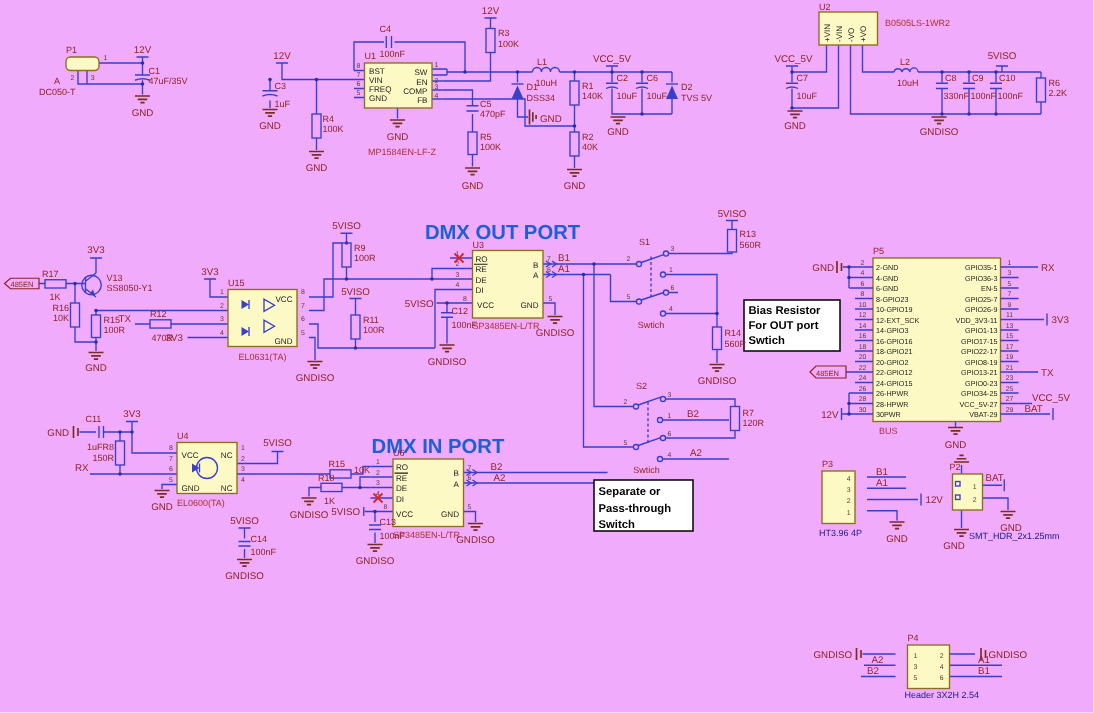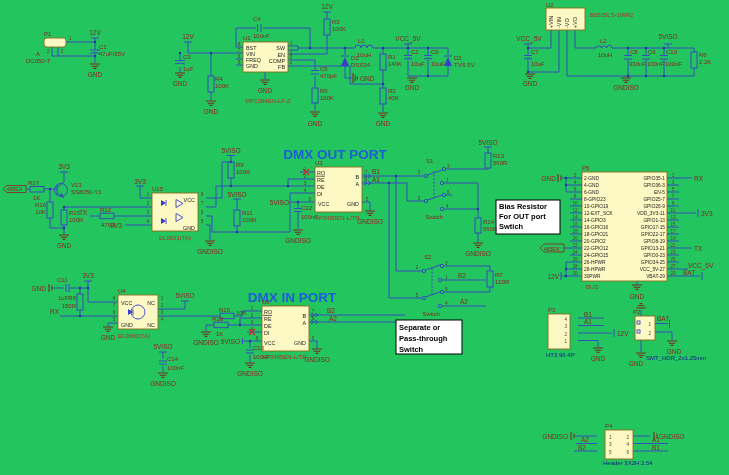--- a/index.html
+++ b/index.html
@@ -1,16 +1,16 @@
 <!DOCTYPE html>
 <html><head>
 <meta charset="utf-8">
 <style>
   html,body{margin:0;padding:0;background:#fcf9ef;}
-  #stage{position:relative;width:729px;height:475px;background:#22c55e;overflow:hidden;}
+  #stage{position:relative;width:729px;height:475px;background:#f0abfc;overflow:hidden;}
   svg{font-family:"Liberation Sans",sans-serif;}
   text{fill:#8e2323;font-size:6px;}
   .ref{fill:#8e2323;font-size:6px;}
   .net{fill:#8e2323;font-size:6.5px;}
   .net5{fill:#8e2323;font-size:5px;}
   .pnum{fill:#5c3c32;font-size:4.6px;}
   .pname{fill:#1d1d1d;font-size:5.4px;}
   .row{fill:#1d1d1d;font-size:4.8px;}
   .partred{fill:#b03030;font-size:6px;}
   .partblue{fill:#1a1a8c;font-size:6px;}

